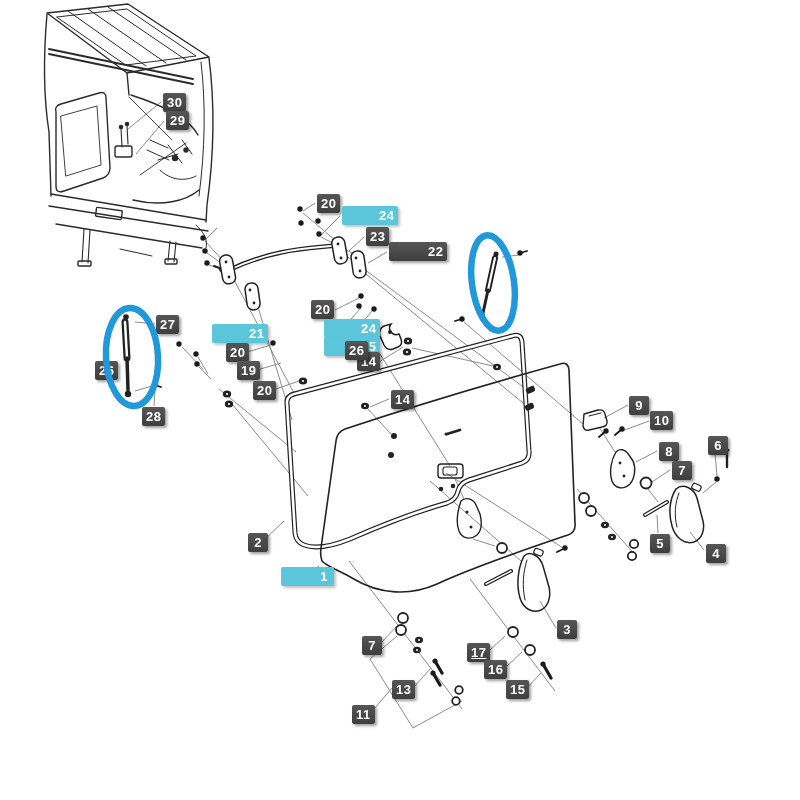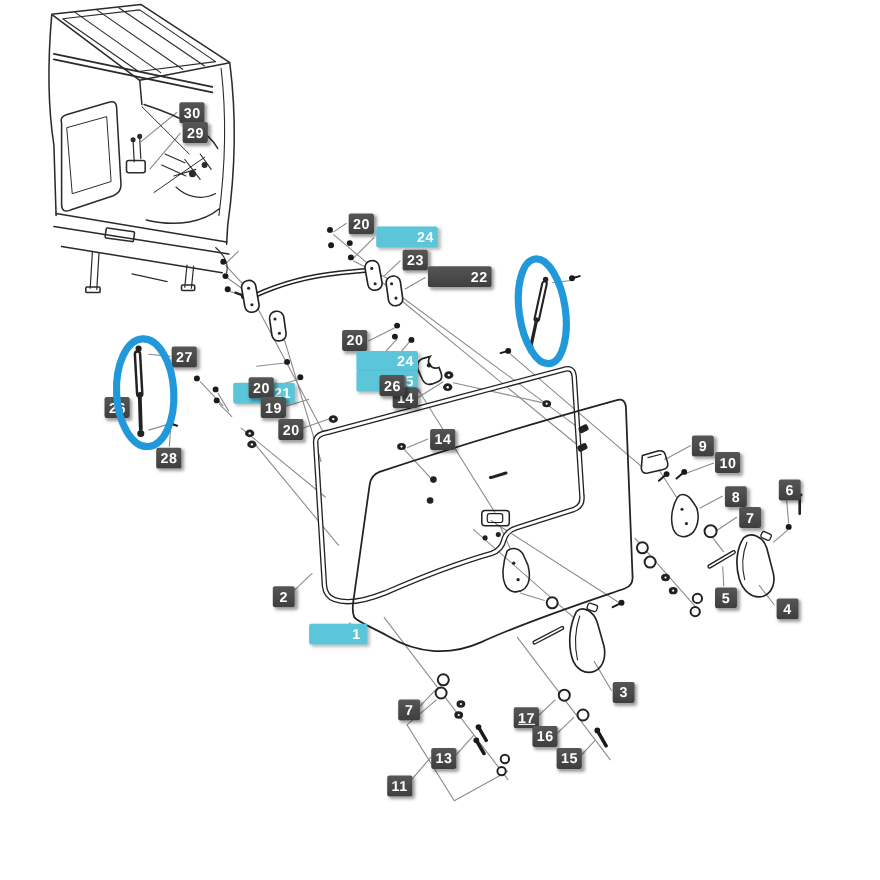--- a/index.html
+++ b/index.html
@@ -285,21 +285,21 @@
       <div class="plabel dark" style="left: 166px; top: 111px;">29</div>
       <div class="plabel dark" style="left: 317px; top: 194px;">20</div>
       <div class="plabel cyan" style="left: 342px; top: 206px;">24</div>
       <div class="plabel dark" style="left: 366px; top: 227px;">23</div>
       <div class="plabel dark" style="left: 389px; top: 242px; padding-left: 39px;">22</div>
       <div class="plabel dark" style="left: 311px; top: 300px;">20</div>
       <div class="plabel cyan" style="left: 324px; top: 319px;">24</div>
       <div class="plabel cyan" style="left: 324px; top: 337px;">25</div>
       <div class="plabel dark" style="left: 357px; top: 352px;">14</div>
       <div class="plabel dark" style="left: 345px; top: 341px;">26</div>
-      <div class="plabel cyan" style="left: 212px; top: 324px; margin-top: 24px;">21</div>
+      <div class="plabel cyan" style="left: 212px; top: 324px;">21</div>
       <div class="plabel dark" style="left: 226px; top: 343px;">20</div>
       <div class="plabel dark" style="left: 237px; top: 361px;">19</div>
       <div class="plabel dark" style="left: 253px; top: 381px;">20</div>
       <div class="plabel dark" style="left: 156px; top: 315px;">27</div>
       <div class="plabel dark" style="left: 95px; top: 361px;">26</div>
       <div class="plabel dark" style="left: 142px; top: 407px;">28</div>
       <div class="plabel dark" style="left: 391px; top: 390px;">14</div>
       <div class="plabel dark" style="left: 629px; top: 396px;">9</div>
       <div class="plabel dark" style="left: 650px; top: 411px;">10</div>
       <div class="plabel dark" style="left: 659px; top: 442px;">8</div>

